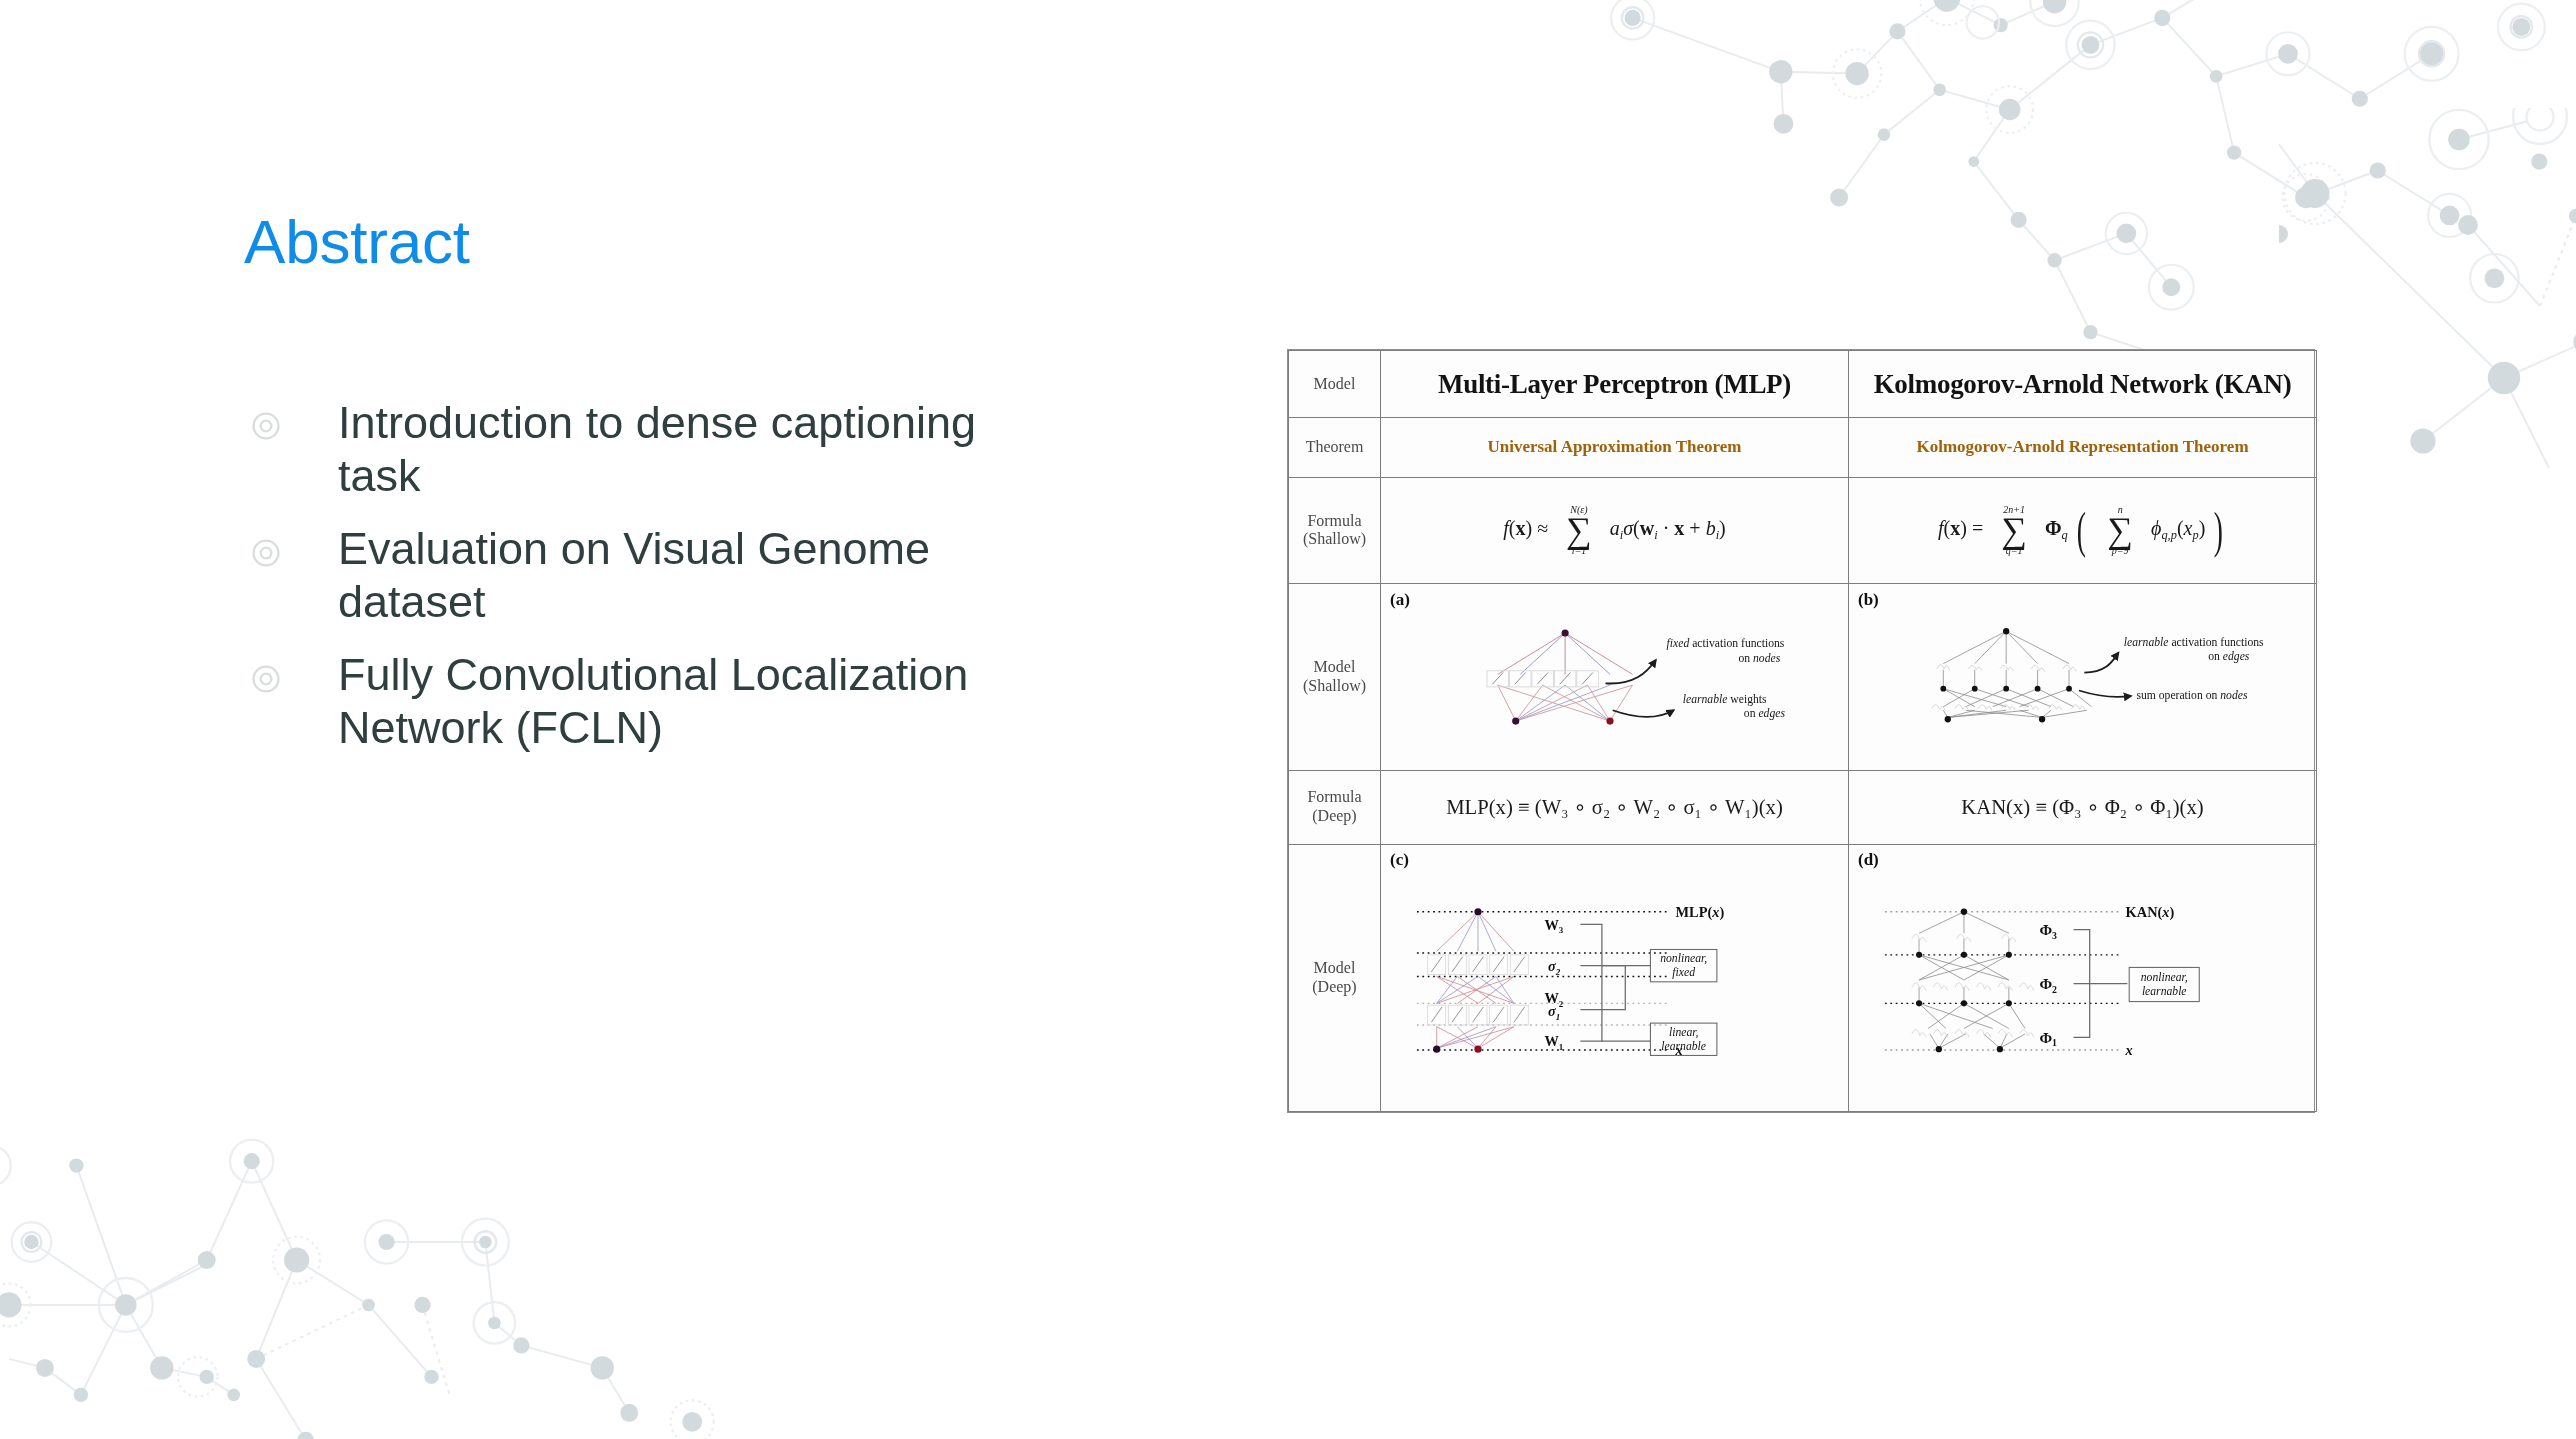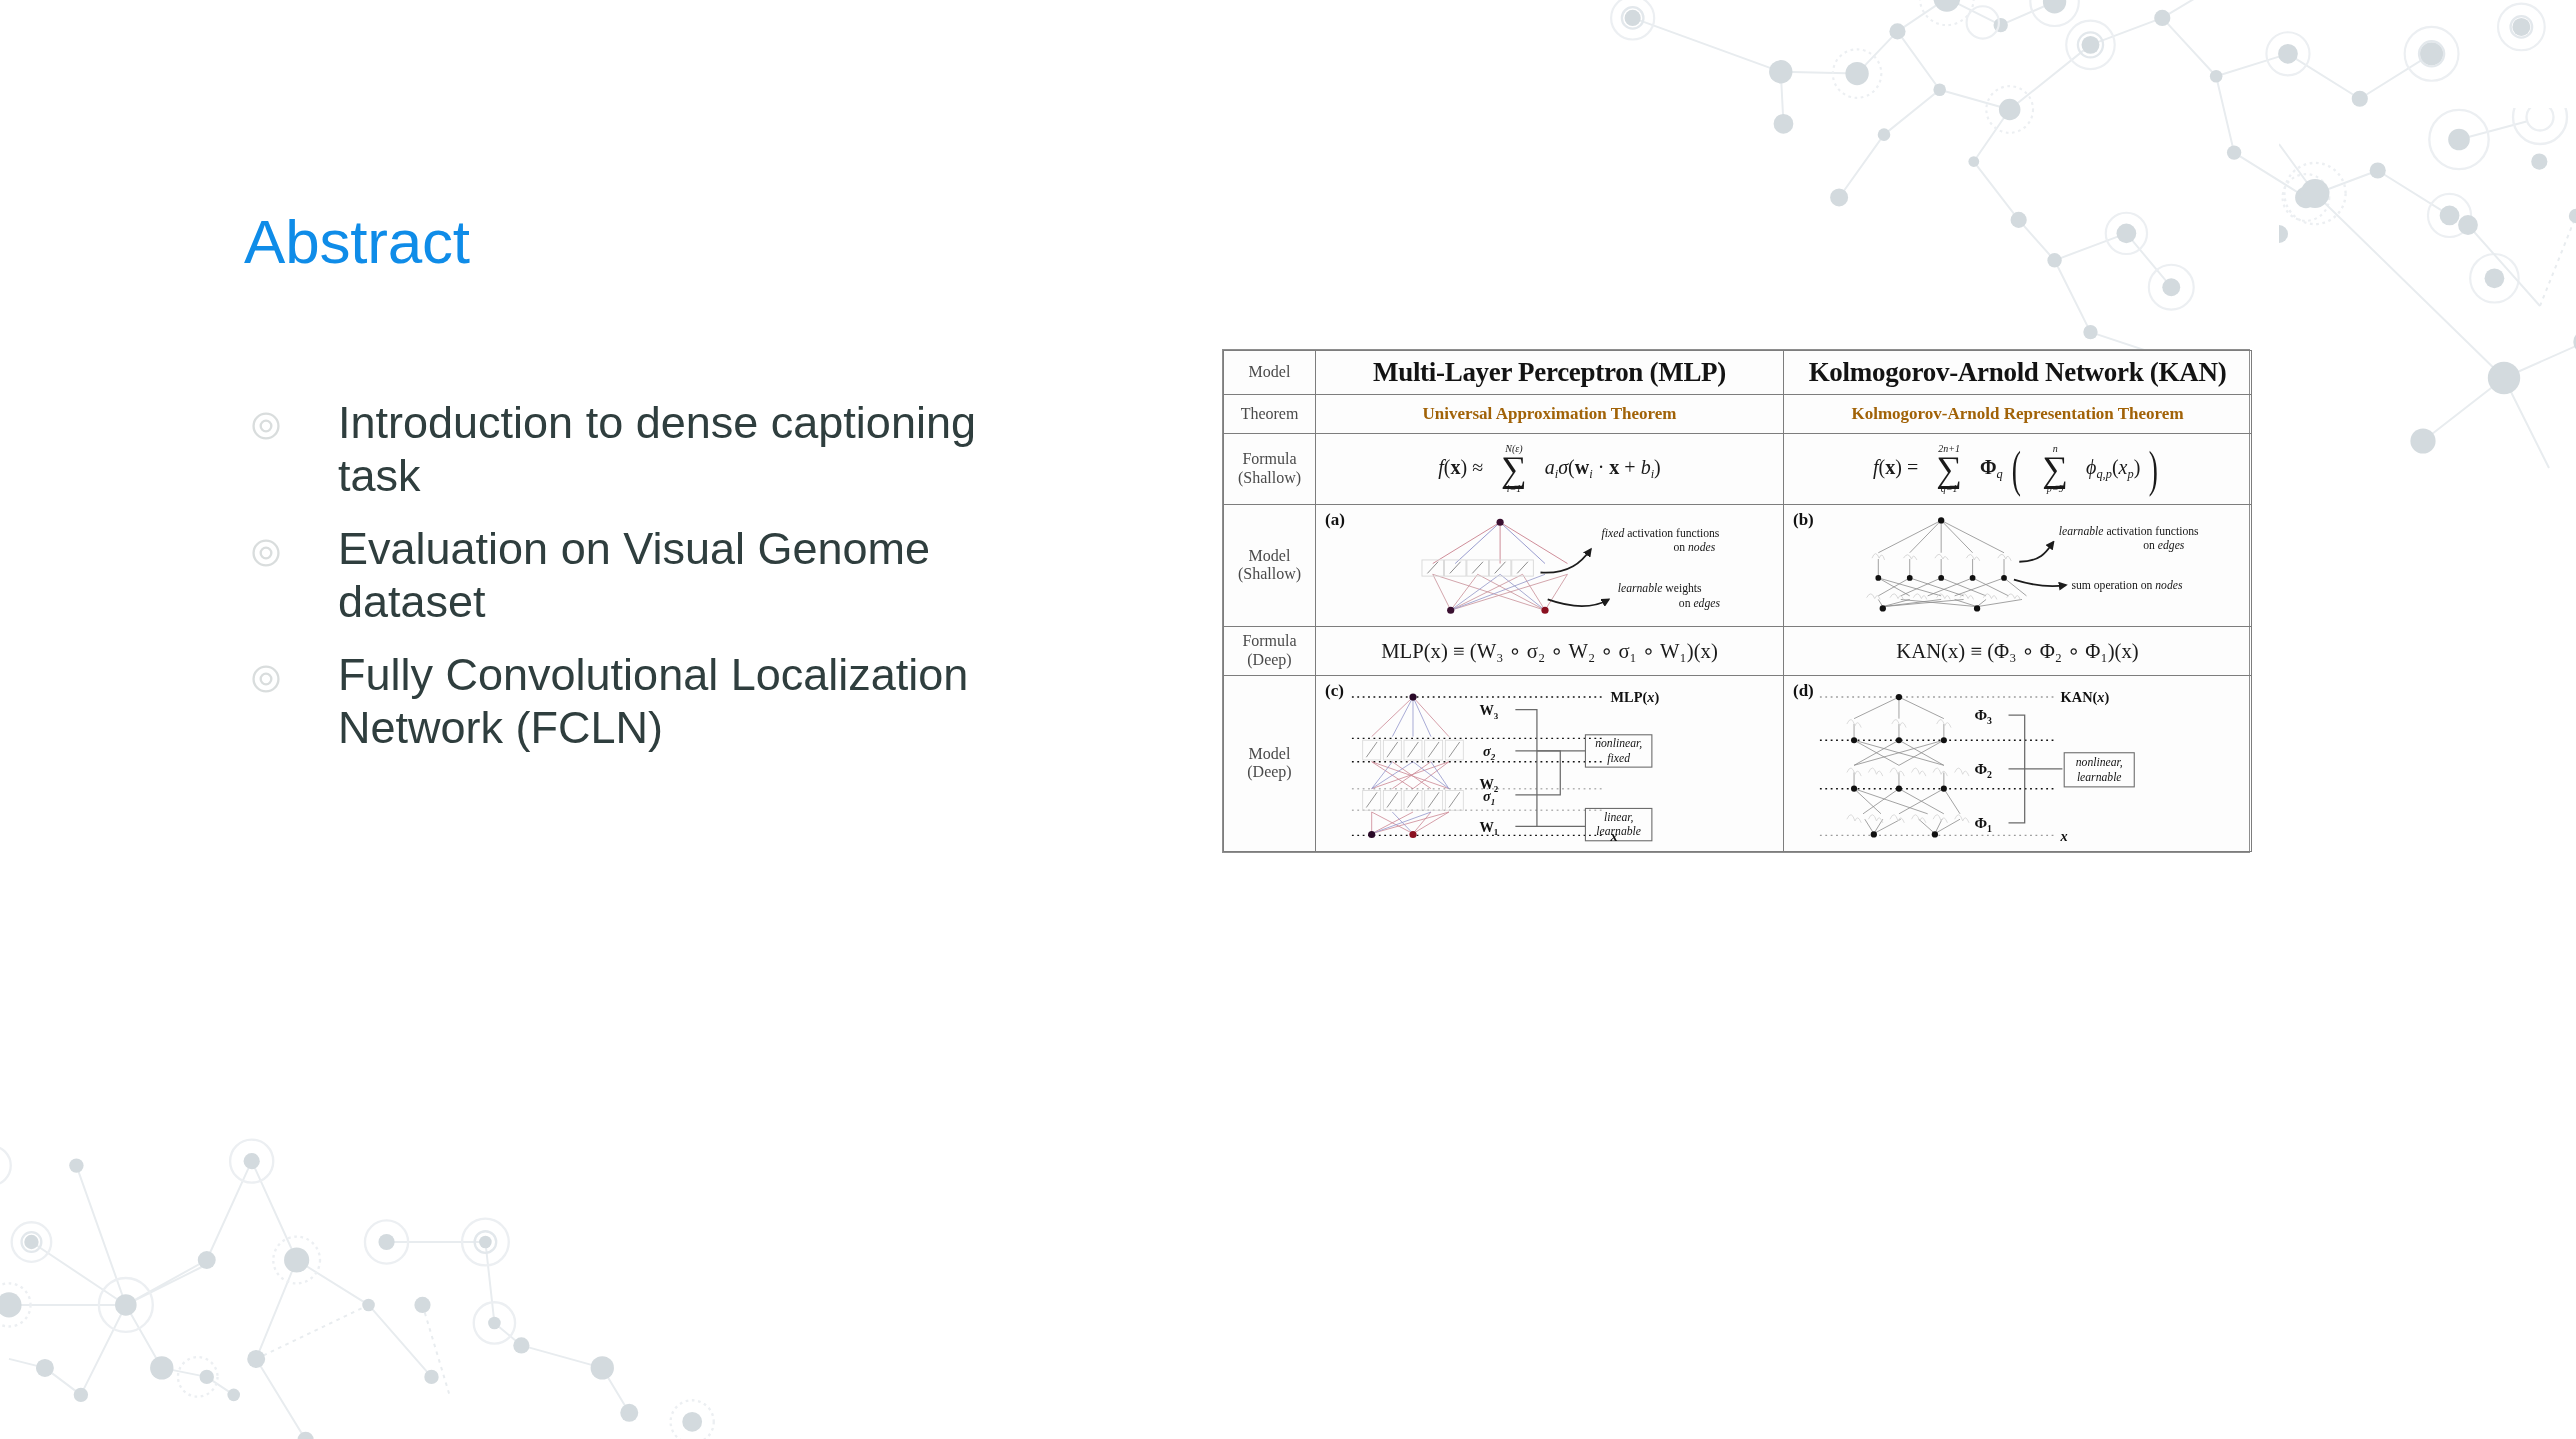--- a/index.html
+++ b/index.html
@@ -60,24 +60,24 @@
   .bullet-text {
     font-size: 45px;
     line-height: 1.18;
     color: #2f3e3e;
     font-weight: 400;
   }
 
   
   .figure-wrap {
     position: absolute;
-    left: 1222px;
+    left: 1287px;
     top: 349px;
     width: 1028px;
-    height: 504px;
+    height: 764px;
     background: #fdfdfd;
     border: 1.8px solid #8e8e8e;
     box-sizing: border-box;
   }
   table.kan-table {
     width: 100%;
     height: 100%;
     border-collapse: collapse;
     table-layout: fixed;
     font-family: "Liberation Serif", serif;

